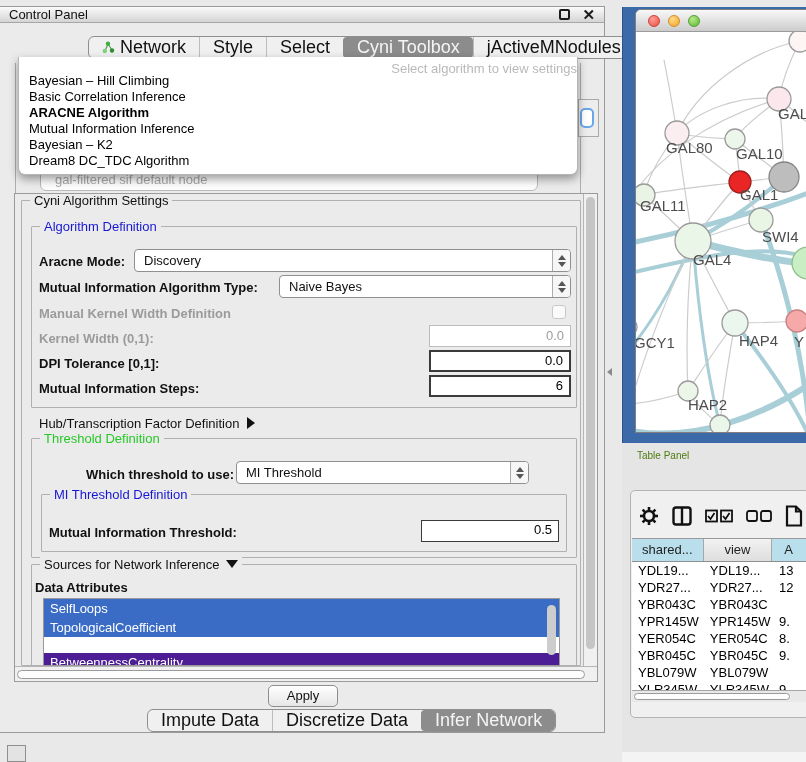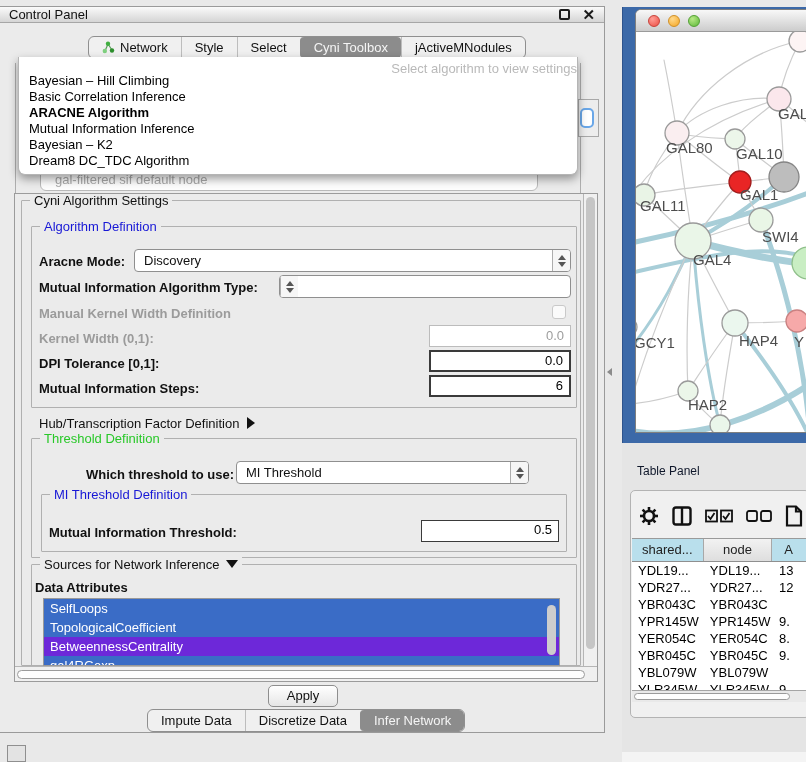--- a/index.html
+++ b/index.html
@@ -18,21 +18,21 @@
     background:linear-gradient(#fafafa,#d5d5d5); border-bottom:1px solid #a6a6a6;
     display:flex; align-items:center; padding:0 9px;
   }
   #cp-title { font-size:13px; color:#111; flex:1; }
   .float-icon { width:11px; height:11px; border:2px solid #1a1a1a; border-radius:2px; margin-right:12px; }
   .close-icon { font-size:15px; font-weight:bold; color:#1a1a1a; line-height:11px; }
   
   .segmented {
     position:absolute; display:flex; height:23px; align-items:stretch;
     border:1px solid #8f8f8f; border-radius:6px; background:#f0f0f0; overflow:hidden;
-    font-size:13px;
+    font-size:18px;
   }
   .seg {
     display:flex; align-items:center; gap:5px; padding:0 13px; color:#111;
     border-left:1px solid #bdbdbd; white-space:nowrap; cursor:default;
   }
   .seg:first-child { border-left:none; }
   .seg.selected { background:#8c8c8c; color:#f5f5f5; border-left-color:#8c8c8c; border-radius:4px; }
   #main-tabs { left:88px; top:36px; }
   #bottom-tabs { left:147px; top:709px; }
   
@@ -123,21 +123,21 @@
   }
   #net-titlebar { height:22px; background:linear-gradient(#f8f8f8,#cccccc); border-bottom:1px solid #9b9b9b;
     display:flex; align-items:center; gap:8px; padding-left:12px; }
   .tl { width:12px; height:12px; border-radius:50%; }
   .tl.red    { background:radial-gradient(circle at 35% 30%, #ff9d96, #ec4e44); border:1px solid #c7423a; }
   .tl.yellow { background:radial-gradient(circle at 35% 30%, #ffd98c, #f5a623); border:1px solid #cf8f27; }
   .tl.green  { background:radial-gradient(circle at 35% 30%, #b8e986, #5cb838); border:1px solid #53a034; }
   #net-canvas { position:absolute; left:0; top:22px; width:180px; height:402px; }
   
   #table-panel-area { position:absolute; left:622px; top:443px; width:184px; height:319px; background:#e5e5e5; }
-  #table-panel-title { position:absolute; left:15px; top:21px; font-size:12px; color:#0f172a; }
+  #table-panel-title { position:absolute; left:15px; top:7px; font-size:10px; color:#4d7c0f; }
   #table-subpanel {
     position:absolute; left:8px; top:47px; width:180px; height:228px;
     background:#f0f0f0; border:1px solid #b3b3b3; border-radius:5px;
   }
   #table-toolbar { position:absolute; left:8px; top:8px; width:170px; height:34px; display:flex; align-items:center; gap:13px; }
   #data-table { position:absolute; left:1px; top:47px; width:178px; height:164px; background:#fff; overflow:hidden; border-top:1px solid #9a9a9a; }
   .hdr-row { display:flex; height:23px; border-bottom:1px solid #8f8f8f; }
   .hdr-cell { height:100%; line-height:22px; text-align:center; font-size:13px; color:#222;
     border-right:1px solid #a8a8a8; background:linear-gradient(#f2f2f2,#dedede); overflow:hidden; white-space:nowrap; }
   .hdr-cell.hl { background:#b9dfec; }
@@ -179,20 +179,21 @@
       <span class="lbl" style="left:24px; top:60px;">Aracne Mode:</span>
       <div class="combo" style="left:119px; top:55px; width:437px; height:23px;">
         <span class="val">Discovery</span>
         <span class="spin">
             <i class="arr-up"></i>
             <i class="arr-dn"></i>
           </span>
       </div>
       <span class="lbl" style="left:24px; top:86px;">Mutual Information Algorithm Type:</span>
       <div class="combo" style="left:264px; top:81px; width:292px; height:23px;">
+        <span class="val">Naive Bayes</span>
         <span class="spin">
             <i class="arr-up"></i>
             <i class="arr-dn"></i>
           </span>
       </div>
       <span class="lbl disabled" style="left:24px; top:112px;">Manual Kernel Width Definition</span>
       <div class="checkbox" style="left:537px; top:111px;"></div>
       <span class="lbl disabled" style="left:24px; top:137px;">Kernel Width (0,1):</span>
       <div class="field light" style="left:414px; top:131px; width:142px; height:22px; line-height:20px;">0.0</div>
       <span class="lbl" style="left:24px; top:162px;">DPI Tolerance [0,1]:</span>
@@ -220,21 +221,21 @@
       <div class="field dark" style="left:406px; top:326px; width:138px; height:22px; border-width:1px; color:#000;">0.5</div>
 
       <div class="groupbox" style="left:16px; top:370px; width:546px; height:106px;">
         <span class="group-title"><span>Sources for Network Inference</span><i class="tri-down"></i></span>
       </div>
       <span class="lbl" style="left:20px; top:386px;">Data Attributes</span>
       <div id="attr-list">
         <div id="attr-rows">
             <div class="attr-row" style="background: rgb(58, 108, 198);">SelfLoops</div>
             <div class="attr-row" style="background: rgb(58, 108, 198);">TopologicalCoefficient</div>
-            <div class="attr-row" style="background: #6d28d9;">BetweennessCentrality</div>
+            <div class="attr-row" style="background: #4c1d95; margin-top: 16px;">BetweennessCentrality</div>
             <div class="attr-row" style="background: rgb(58, 108, 198);">gal4RGexp</div>
           </div>
         <div id="attr-thumb"></div>
       </div>
 
       <div id="settings-vsb">
           <div class="thumb"></div>
         </div>
       <div id="settings-hsb">
           <div class="thumb"></div>
@@ -401,21 +402,21 @@
           <rect x="15" y="1" width="10" height="10" rx="2" fill="none" stroke="#111" stroke-width="1.8"></rect>
         </svg>
         <svg width="18" height="22" viewBox="0 0 18 22">
           <path d="M2,1.5 h9 l5,5 v14 h-14 z" fill="none" stroke="#111" stroke-width="2.2"></path>
           <path d="M11,1.5 v5 h5" fill="none" stroke="#111" stroke-width="2.2"></path>
         </svg>
       </div>
       <div id="data-table">
         <div class="hdr-row" id="table-header">
             <div class="hdr-cell hl" style="width: 78px;">shared...</div>
-            <div class="hdr-cell" style="width: 75px;">node</div>
+            <div class="hdr-cell" style="width: 75px;">view</div>
             <div class="hdr-cell hl" style="width: 40px; text-align: left; padding-left: 12px;">A</div>
           </div>
         <div id="table-body">
             <div class="body-row">
               <div class="body-cell" style="width: 78px;">YDL19...</div>
               <div class="body-cell" style="width: 75px;">YDL19...</div>
               <div class="body-cell" style="width: 40px;">13</div>
             </div>
             <div class="body-row">
               <div class="body-cell" style="width: 78px;">YDR27...</div>

